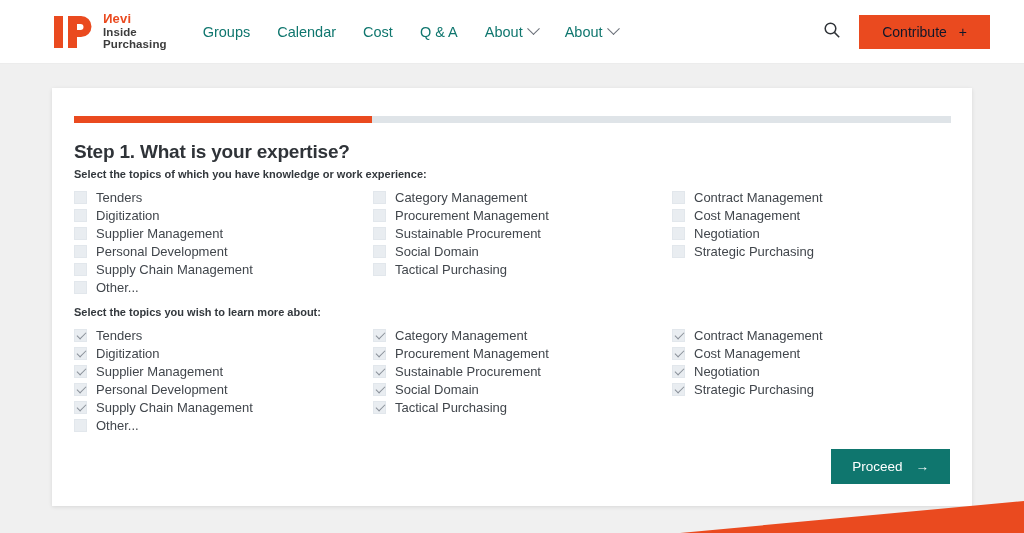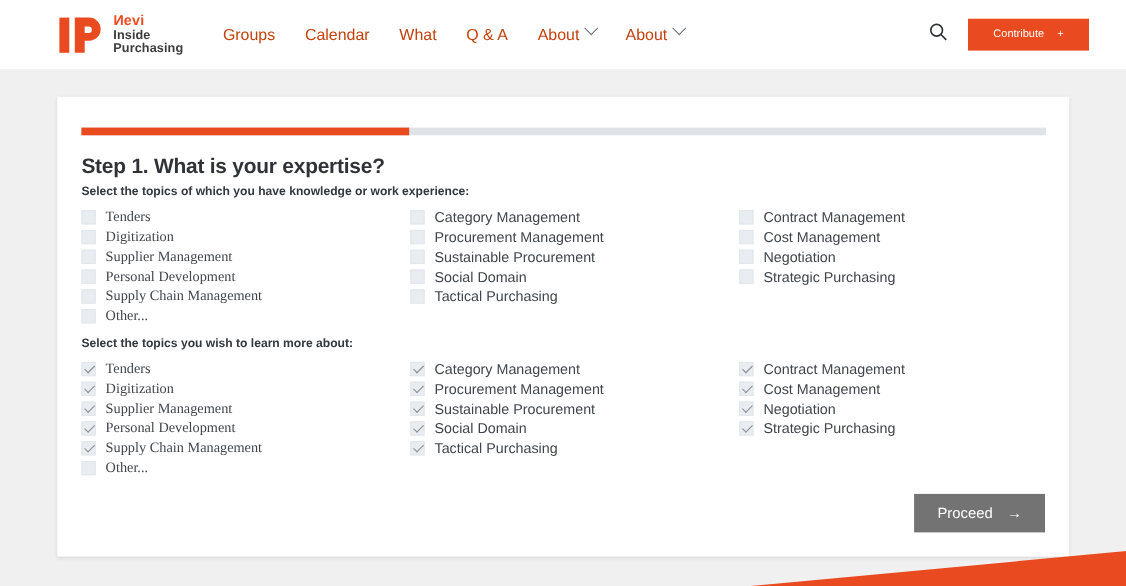--- a/index.html
+++ b/index.html
@@ -33,39 +33,39 @@
   .logo-l1, .logo-l2 {
     font-size: 11.5px; font-weight: bold; color: #3c3c3c;
     letter-spacing: .1px;
   }
 
   .nav {
     display: flex; align-items: center; gap: 27px;
     margin-left: 36px;
   }
   .nav-item {
-    font-size: 14.5px; color: #c2410c; cursor: pointer;
-    display: flex; align-items: flex-start; gap: 6px;
+    font-size: 14.5px; color: #0f766e; cursor: pointer;
+    display: flex; align-items: center; gap: 6px;
     white-space: nowrap;
   }
   .chev {
     display: inline-block; width: 9px; height: 9px;
     border-right: 1.6px solid #6a7079;
     border-bottom: 1.6px solid #6a7079;
     transform: rotate(45deg) translate(-2px,-2px);
   }
 
   .header-right {
     margin-left: auto; margin-right: 34px;
     display: flex; align-items: center; gap: 18px;
   }
   .search-icon { cursor: pointer; display: block; }
   .contribute-btn {
-    background: #ea4a1f; color: #ffffff;
-    font-size: 10px;
+    background: #ea4a1f; color: #0f172a;
+    font-size: 14px;
     padding: 9px 23px;
     border: none; cursor: pointer;
     display: flex; align-items: center; gap: 12px;
     font-family: "Liberation Sans", sans-serif;
   }
 
   
   .card {
     position: absolute; left: 52px; top: 88px;
     width: 920px; height: 418px;
@@ -87,21 +87,21 @@
 
   .section { position: absolute; left: 22px; }
   .section-1 { top: 80px; }
   .section-2 { top: 218px; }
   .section-label {
     font-size: 11px; font-weight: bold; color: #33383d;
     margin-bottom: 8px;
   }
   .cols { display: flex; }
   .col { display: flex; flex-direction: column; }
-  .col-1 { width: 299px; font-family: Liberation Serif, serif; }
+  .col-1 { width: 299px; }
   .col-2 { width: 299px; text-align: center; }
   .col-3 { width: 279px; }
 
   .cb-row {
     display: flex; align-items: center;
     height: 18px; margin-bottom: 0px;
     cursor: pointer;
   }
   .cb {
     width: 13px; height: 13px; flex: none;
@@ -115,21 +115,21 @@
     position: absolute; left: 2px; top: 2.5px;
     width: 8px; height: 4px;
     border-left: 1.5px solid #8a9099;
     border-bottom: 1.5px solid #8a9099;
     transform: rotate(-45deg);
   }
   .cb-label { font-size: 13px; color: #41464c; white-space: nowrap; }
 
   .proceed-btn {
     position: absolute; right: 22px; bottom: 22px;
-    background: #737373; color: #fff;
+    background: #0f766e; color: #fff;
     font-size: 13.5px;
     padding: 10px 21px;
     border: none; cursor: pointer;
     display: flex; align-items: center; gap: 13px;
     font-family: "Liberation Sans", sans-serif;
   }
 
   
   .bottom-decor {
     position: absolute; left: 0; bottom: 0;
@@ -158,21 +158,21 @@
   </div>
 
   <nav class="nav">
     <div class="nav-item">
       <span>Groups</span>
     </div>
     <div class="nav-item">
       <span>Calendar</span>
     </div>
     <div class="nav-item">
-      <span>What</span>
+      <span>Cost</span>
     </div>
     <div class="nav-item">
       <span>Q &amp; A</span>
     </div>
     <div class="nav-item">
       <span>About</span>
       <span class="chev"></span>
     </div>
     <div class="nav-item">
       <span>About</span>

